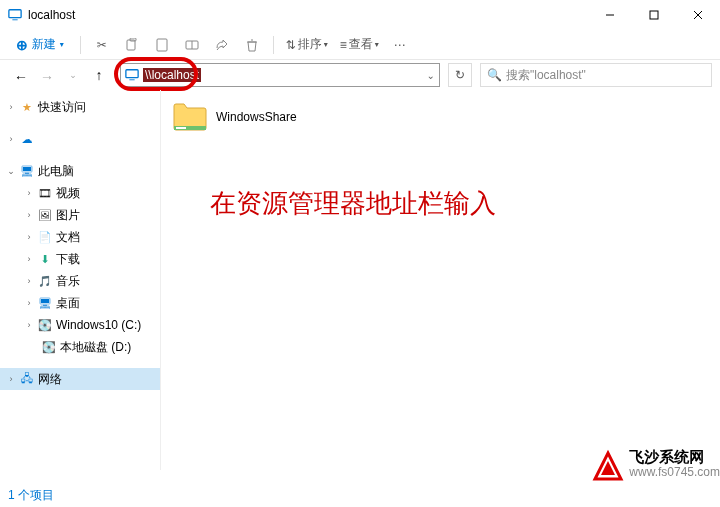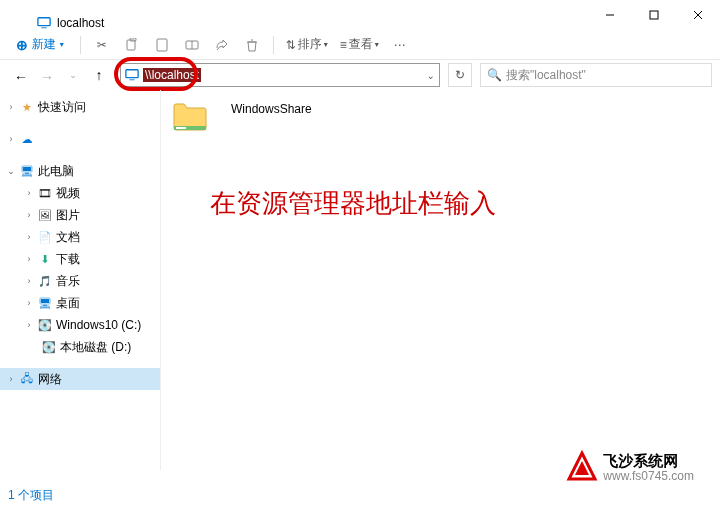--- a/index.html
+++ b/index.html
@@ -1,17 +1,17 @@
 <!DOCTYPE html>
 <html><head>
 <meta charset="utf-8">
 <style>
   * { box-sizing: border-box; font-family: "Microsoft YaHei", "Segoe UI", sans-serif; }
   body { margin: 0; width: 720px; height: 507px; background: #fff; overflow: hidden; position: relative; }
-  .titlebar { height: 30px; display: flex; align-items: flex-end; padding-left: 8px; border-bottom: 0; margin-left: 29px; }
+  .titlebar { height: 30px; display: flex; align-items: center; padding-left: 8px; border-bottom: 0; }
   .titlebar .icon { width: 14px; height: 14px; margin-right: 6px; }
   .titlebar-title { font-size: 12px; color: #000; flex: 1; }
   .win-controls { display: flex; height: 30px; }
   .win-btn { width: 44px; height: 30px; display: flex; align-items: center; justify-content: center; font-size: 12px; color: #000; }
   .toolbar { height: 30px; display: flex; align-items: center; padding: 0 8px; gap: 4px; border-bottom: 1px solid #e8e8e8; }
   .tb-btn { height: 26px; min-width: 26px; padding: 0 4px; display: flex; align-items: center; justify-content: center; color: #555; font-size: 12px; border-radius: 3px; }
   .tb-new { color: #0078d4; gap: 4px; padding: 0 8px; }
   .tb-new .plus { font-size: 14px; font-weight: bold; }
   .tb-sep { width: 1px; height: 18px; background: #ddd; margin: 0 4px; }
   .tb-group { display: flex; gap: 4px; align-items: center; }
@@ -32,27 +32,27 @@
   .body-area { display: flex; height: 400px; }
   .sidebar { width: 160px; padding: 6px 0; font-size: 12px; position: relative; }
   .side-item { display: flex; align-items: center; height: 22px; padding-left: 6px; gap: 4px; }
   .side-item .chev { width: 10px; font-size: 9px; color: #666; display: flex; justify-content: center; }
   .side-item .sicon { width: 14px; height: 14px; display: flex; align-items: center; justify-content: center; font-size: 11px; }
   .side-item.indent1 { padding-left: 24px; }
   .side-item.indent2 { padding-left: 42px; }
   .side-item.sel { background: #cde6f7; }
   .side-spacer { height: 10px; }
   .main { flex: 1; position: relative; padding: 8px; }
-  .folder-item { display: flex; gap: 23px; padding: 4px; }
+  .folder-item { display: flex; align-items: center; gap: 8px; padding: 4px; }
   .folder-icon { width: 36px; height: 30px; }
   .folder-name { font-size: 12px; color: #000; }
   .vsep { position: absolute; left: 160px; top: 90px; width: 1px; height: 380px; background: #eee; }
   .annotation { color: #c00; font-size: 26px; line-height: 1.8; position: absolute; left: 210px; top: 180px; }
   .statusbar { position: absolute; bottom: 0; left: 0; right: 0; height: 24px; display: flex; align-items: center; padding: 0 8px; font-size: 12px; color: #0078d4; }
-  .watermark { position: absolute; right: 26px; bottom: 24px; display: flex; align-items: flex-end; gap: 4px; }
+  .watermark { position: absolute; right: 0; bottom: 24px; display: flex; align-items: flex-start; gap: 4px; }
   .wm-text { text-align: left; font-size: 12px; line-height: 1.1; }
   .wm-title { color: #000; font-weight: bold; font-size: 15px; }
   .wm-url { color: #888; font-size: 12px; }
   svg { display: block; }
 </style>
 </head>
 <body>
 
 <div class="titlebar">
   <span class="icon">

